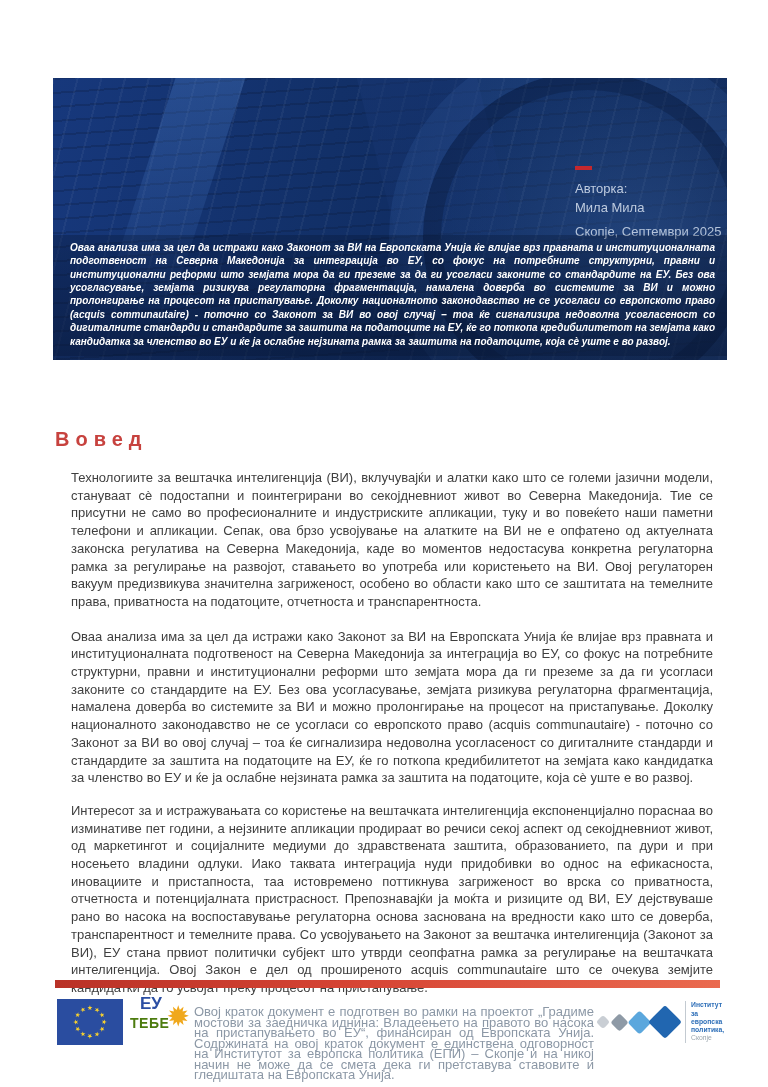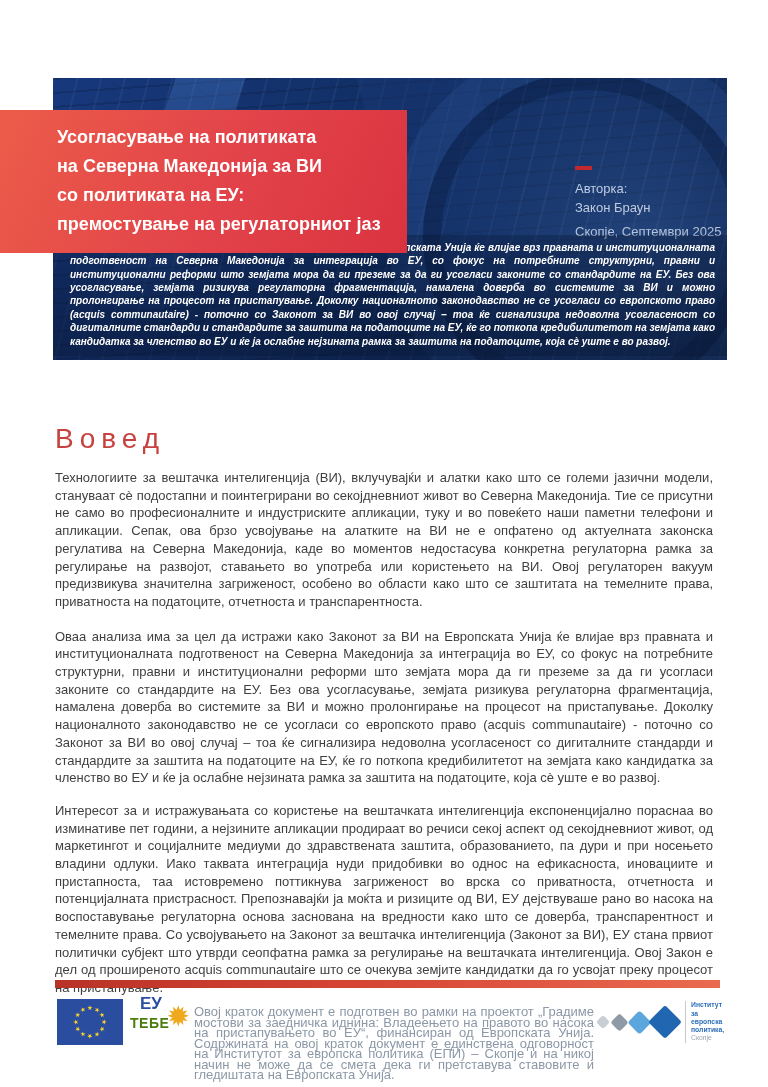--- a/index.html
+++ b/index.html
@@ -41,25 +41,25 @@
   
   .abstract{
     position:absolute;left:0;bottom:4px;width:100%;box-sizing:border-box;
     padding:6px 12px 8px 17px;background:rgba(8,20,48,.30);z-index:2;
     color:#ffffff;font-size:10px;line-height:13.4px;font-style:italic;font-weight:bold;
     text-align:justify;
   }
   
   .content{position:absolute;left:55px;top:403px;width:658px;}
   .sec-heading{
-    margin:0;color:#c7423e;font-size:28px;line-height:30px;font-weight:normal;letter-spacing:1px;
+    margin:0;color:#c7423e;font-size:20px;line-height:30px;font-weight:bold;letter-spacing:1px;
   }
   .sec-heading.spaced{letter-spacing:6px;}
   .content p{
-    margin:15px 0 0 0;color:#3f3f3f;font-size:13px;line-height:17.7px;text-align:justify;
+    margin:15px 0 0 16px;color:#3f3f3f;font-size:13px;line-height:17.7px;text-align:justify;
   }
   .content p.p2{margin-top:17px;}
   .content h2.sec-heading{margin-top:21px;}
   .it{}
   
   .red-rule{position:absolute;left:55px;top:980px;width:665px;height:8px;
     background:linear-gradient(90deg,#b93227 0%,#d64434 45%,#ea6a4f 100%);}
   .eu-flag{position:absolute;left:57px;top:999px;width:66px;height:46px;background:#2a4da0;}
   .eu-stars{position:absolute;left:50%;top:50%;width:0;height:0;}
   .eu-stars span{position:absolute;left:-3px;top:-4px;font-size:6.5px;line-height:8px;color:#f8d12e;}
@@ -105,33 +105,27 @@
 
   <div class="hero">
     <div class="hero-beam1"></div>
     <div class="hero-beam2"></div>
     <div class="hero-ring"></div>
     <div class="hero-dark"></div>
 
     <div class="author">
       <div class="author-dash"></div>
       <div>Авторка:</div>
-      <div>Закон Браун</div>
+      <div>Мила Мила</div>
       <div class="author-date">Скопје, Септември 2025</div>
     </div>
 
     <div class="abstract">Оваа анализа има за цел да истражи како Законот за ВИ на Европската Унија ќе влијае врз правната и институционалната подготвеност на Северна Македонија за интеграција во ЕУ, со фокус на потребните структурни, правни и институционални реформи што земјата мора да ги преземе за да ги усогласи законите со стандардите на ЕУ. Без ова усогласување, земјата ризикува регулаторна фрагментација, намалена доверба во системите за ВИ и можно пролонгирање на процесот на пристапување. Доколку националното законодавство не се усогласи со европското право (acquis communautaire) - поточно со Законот за ВИ во овој случај – тоа ќе сигнализира недоволна усогласеност со дигиталните стандарди и стандардите за заштита на податоците на ЕУ, ќе го поткопа кредибилитетот на земјата како кандидатка за членство во ЕУ и ќе ја ослабне нејзината рамка за заштита на податоците, која сè уште е во развој.</div>
   </div>
 
-  <div class="title-box">
-    <div class="title-line">Усогласување на политиката</div>
-    <div class="title-line">на Северна Македонија за ВИ</div>
-    <div class="title-line">со политиката на ЕУ:</div>
-    <div class="title-line">премостување на регулаторниот јаз</div>
-  </div>
 
   <div class="content">
     <h2 class="sec-heading spaced">Вовед</h2>
     <p>Технологиите за вештачка интелигенција (ВИ), вклучувајќи и алатки како што се големи јазични модели, стануваат сè подостапни и поинтегрирани во секојдневниот живот во Северна Македонија. Тие се присутни не само во професионалните и индустриските апликации, туку и во повеќето наши паметни телефони и апликации. Сепак, ова брзо усвојување на алатките на ВИ не е опфатено од актуелната законска регулатива на Северна Македонија, каде во моментов недостасува конкретна регулаторна рамка за регулирање на развојот, ставањето во употреба или користењето на ВИ. Овој регулаторен вакуум предизвикува значителна загриженост, особено во области како што се заштитата на темелните права, приватноста на податоците, отчетноста и транспарентноста.</p>
     <p class="p2"><span>Оваа анализа има за цел да истражи како Законот за ВИ на Европската Унија ќе влијае врз правната и институционалната подготвеност на Северна Македонија за интеграција во ЕУ, со фокус на потребните структурни, правни и институционални реформи што земјата мора да ги преземе за да ги усогласи законите со стандардите на ЕУ. Без ова усогласување, земјата ризикува регулаторна фрагментација, намалена доверба во системите за ВИ и можно пролонгирање на процесот на пристапување. Доколку националното законодавство не се усогласи со европското право (</span><span class="it">acquis communautaire</span><span>) - поточно со Законот за ВИ во овој случај – тоа ќе сигнализира недоволна усогласеност со дигиталните стандарди и стандардите за заштита на податоците на ЕУ, ќе го поткопа кредибилитетот на земјата како кандидатка за членство во ЕУ и ќе ја ослабне нејзината рамка за заштита на податоците, која сè уште е во развој.</span></p>
 
     <p><span>Интересот за и истражувањата со користење на вештачката интелигенција експоненцијално пораснаа во изминативе пет години, а нејзините апликации продираат во речиси секој аспект од секојдневниот живот, од маркетингот и социјалните медиуми до здравствената заштита, образованието, па дури и при носењето владини одлуки. Иако таквата интеграција нуди придобивки во однос на ефикасноста, иновациите и пристапноста, таа истовремено поттикнува загриженост во врска со приватноста, отчетноста и потенцијалната пристрасност. Препознавајќи ја моќта и ризиците од ВИ, ЕУ дејствуваше рано во насока на воспоставување регулаторна основа заснована на вредности како што се доверба, транспарентност и темелните права. Со усвојувањето на Законот за вештачка интелигенција (Законот за ВИ), ЕУ стана првиот политички субјект што утврди сеопфатна рамка за регулирање на вештачката интелигенција. Овој Закон е дел од проширеното </span><span class="it">acquis communautaire</span><span> што се очекува земјите кандидатки да го усвојат преку процесот на пристапување.</span></p>
   </div>
 
   <div class="red-rule"></div>

